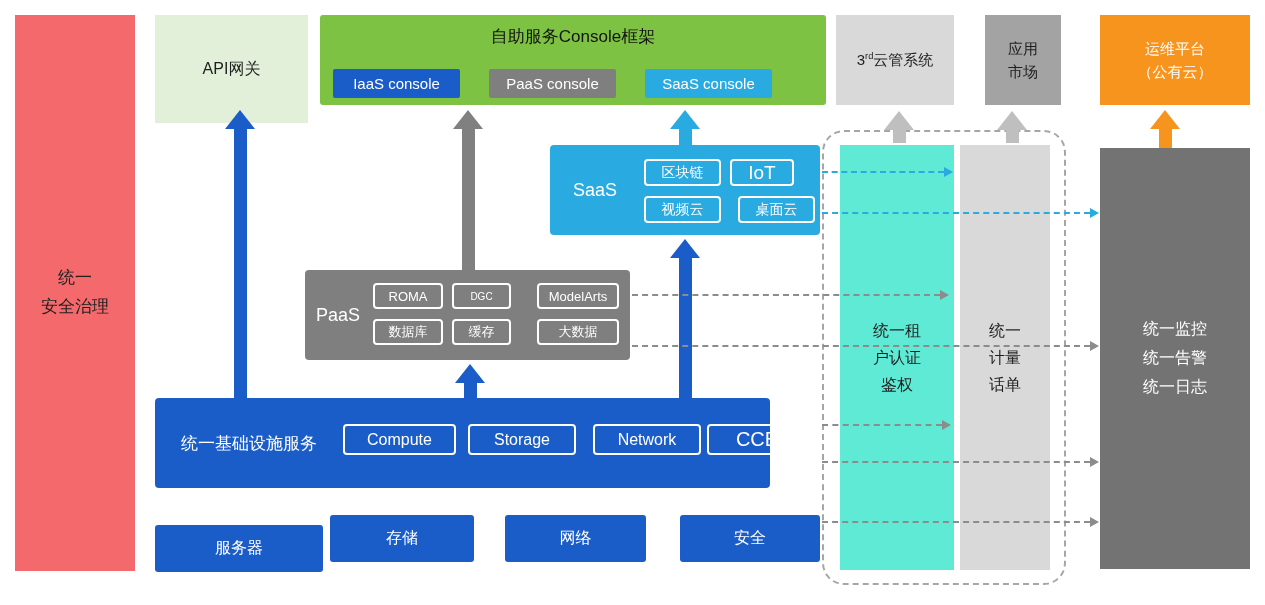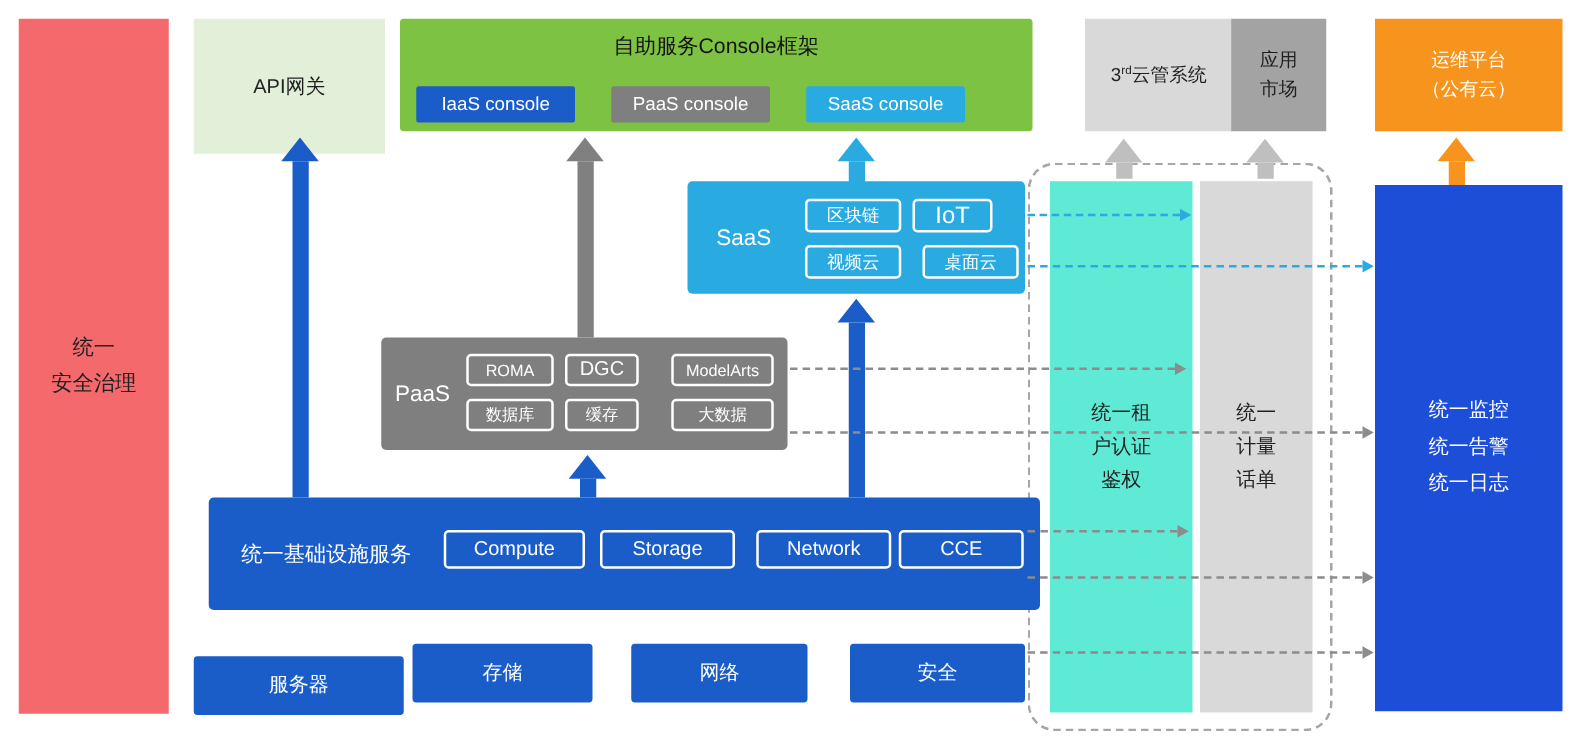--- a/index.html
+++ b/index.html
@@ -30,70 +30,70 @@
 
   <div class="box" style="left:155px;top:15px;width:153px;height:108px;background:#E2F0DA;color:#1f1f1f;font-size:16px;">API网关</div>
 
   <div class="panel" style="left:320px;top:15px;width:506px;height:90px;background:#7DC242;border-radius:3px;">
     <div style="position:absolute;left:0;right:0;top:10px;text-align:center;font-size:17px;color:#141414;">自助服务Console框架</div>
     <div class="box" style="left:13px;top:54px;width:127px;height:29px;background:#1A5DC8;color:#fff;font-size:15px;border-radius:2px;">IaaS console</div>
     <div class="box" style="left:169px;top:54px;width:127px;height:29px;background:#7F7F7F;color:#fff;font-size:15px;border-radius:2px;">PaaS console</div>
     <div class="box" style="left:325px;top:54px;width:127px;height:29px;background:#29ABE2;color:#fff;font-size:15px;border-radius:2px;">SaaS console</div>
   </div>
 
-  <div class="box" style="left:836px;top:15px;width:118px;height:90px;background:#D9D9D9;color:#1f1f1f;font-size:15px;margin-left:32px;">
+  <div class="box" style="left:836px;top:15px;width:118px;height:90px;background:#D9D9D9;color:#1f1f1f;font-size:15px;">
     <span><span>3</span><sup>rd</sup><span>云管系统</span></span>
   </div>
 
   <div class="box pre" style="left:985px;top:15px;width:76px;height:90px;background:#a3a3a3;color:#1f1f1f;font-size:15px;line-height:1.55;">应用
 市场</div>
 
   <div class="box pre" style="left:1100px;top:15px;width:150px;height:90px;background:#F7941D;color:#ffffff;font-size:15px;line-height:1.55;">运维平台
 （公有云）</div>
 
   <div class="panel" style="left:550px;top:145px;width:270px;height:90px;background:#29ABE2;border-radius:4px;z-index:2;">
     <div class="side-label" style="left:0;width:90px;font-size:18px;">SaaS</div>
     <div class="chip" style="left:94px;top:14px;width:77px;height:27px;font-size:14px;">区块链</div>
     <div class="chip" style="left:180px;top:14px;width:64px;height:27px;font-size:19px;">IoT</div>
     <div class="chip" style="left:94px;top:51px;width:77px;height:27px;font-size:14px;">视频云</div>
     <div class="chip" style="left:188px;top:51px;width:77px;height:27px;font-size:14px;">桌面云</div>
   </div>
 
   <div class="panel" style="left:305px;top:270px;width:325px;height:90px;background:#7F7F7F;border-radius:4px;z-index:2;">
     <div class="side-label" style="left:0;width:66px;font-size:18px;">PaaS</div>
     <div class="chip" style="left:68px;top:13px;width:70px;height:26px;font-size:13px;">ROMA</div>
-    <div class="chip" style="left:147px;top:13px;width:59px;height:26px;font-size:16px;">DGC</div>
+    <div class="chip" style="left:147px;top:13px;width:59px;height:26px;font-size:10px;">DGC</div>
     <div class="chip" style="left:232px;top:13px;width:82px;height:26px;font-size:13px;">ModelArts</div>
     <div class="chip" style="left:68px;top:49px;width:70px;height:26px;font-size:13px;">数据库</div>
     <div class="chip" style="left:147px;top:49px;width:59px;height:26px;font-size:13px;">缓存</div>
     <div class="chip" style="left:232px;top:49px;width:82px;height:26px;font-size:13px;">大数据</div>
   </div>
 
-  <div class="panel" style="left:167px;top:398px;width:665px;height:90px;background:#1A5DC8;border-radius:4px;z-index:2;">
+  <div class="panel" style="left:155px;top:398px;width:615px;height:90px;background:#1A5DC8;border-radius:4px;z-index:2;">
     <div class="side-label" style="left:6px;width:176px;font-size:17px;">统一基础设施服务</div>
     <div class="chip" style="left:188px;top:26px;width:113px;height:31px;font-size:16px;">Compute</div>
     <div class="chip" style="left:313px;top:26px;width:108px;height:31px;font-size:16px;">Storage</div>
     <div class="chip" style="left:438px;top:26px;width:108px;height:31px;font-size:16px;">Network</div>
-    <div class="chip" style="left:552px;top:26px;width:100px;height:31px;font-size:16px;">CCE</div>
+    <div class="chip" style="left:552px;top:26px;width:100px;height:31px;font-size:20px;">CCE</div>
   </div>
 
   <div class="box" style="left:155px;top:525px;width:168px;height:47px;background:#1A5DC8;color:#fff;font-size:16px;border-radius:3px;">服务器</div>
   <div class="box" style="left:330px;top:515px;width:144px;height:47px;background:#1A5DC8;color:#fff;font-size:16px;border-radius:3px;">存储</div>
   <div class="box" style="left:680px;top:515px;width:140px;height:47px;background:#1A5DC8;color:#fff;font-size:16px;border-radius:3px;">安全</div>
   <div class="box" style="left:505px;top:515px;width:141px;height:47px;background:#1A5DC8;color:#fff;font-size:16px;border-radius:3px;">网络</div>
 
   <div class="panel" style="left:822px;top:130px;width:244px;height:455px;border:2px dashed #A6A6A6;border-radius:22px;z-index:0;"></div>
 
   <div class="box pre" style="left:840px;top:145px;width:114px;height:425px;background:#5eead4;color:#1f1f1f;font-size:16px;line-height:1.7;z-index:1;">统一租
 户认证
 鉴权</div>
   <div class="box pre" style="left:960px;top:145px;width:90px;height:425px;background:#D9D9D9;color:#1f1f1f;font-size:16px;line-height:1.7;z-index:1;">统一
 计量
 话单</div>
-  <div class="box pre" style="left:1100px;top:148px;width:150px;height:421px;background:#1d4ed8;color:#ffffff;font-size:16px;line-height:1.8;z-index:1;">统一监控
+  <div class="box pre" style="left:1100px;top:148px;width:150px;height:421px;background:#737373;color:#ffffff;font-size:16px;line-height:1.8;z-index:1;">统一监控
 统一告警
 统一日志</div>
 
   <div class="uparrow" style="left:225px;top:110px;height:288px;--c:#1A5DC8;">
     <div class="head"></div>
     <div class="shaft"></div>
   </div>
   <div class="uparrow" style="left:453px;top:110px;height:160px;--c:#808080;">
     <div class="head"></div>
     <div class="shaft"></div>

